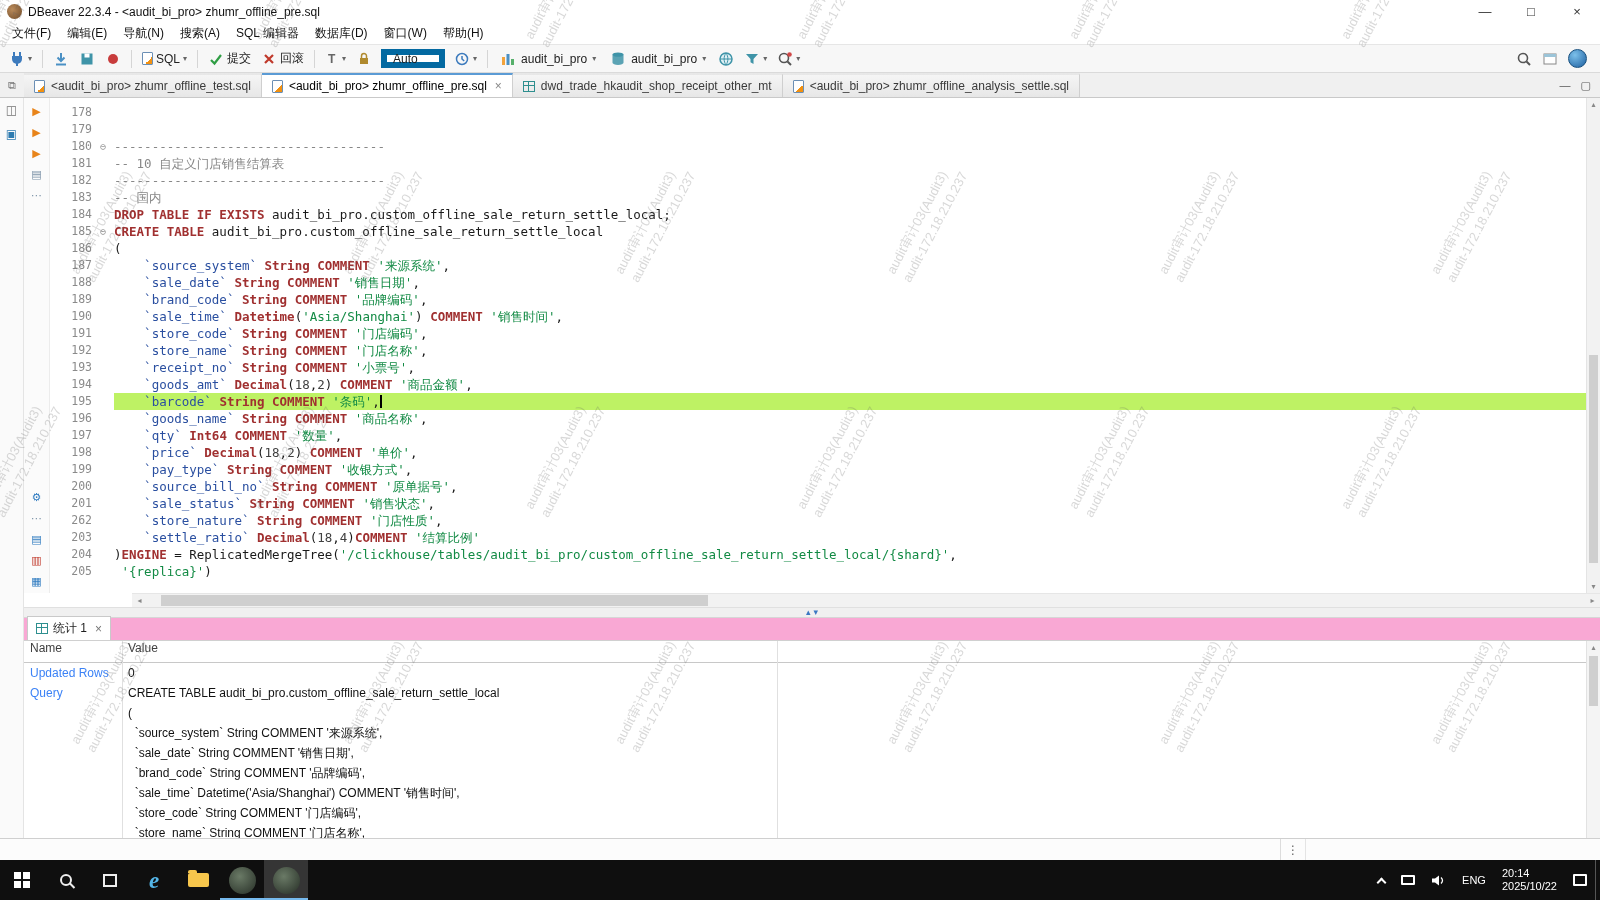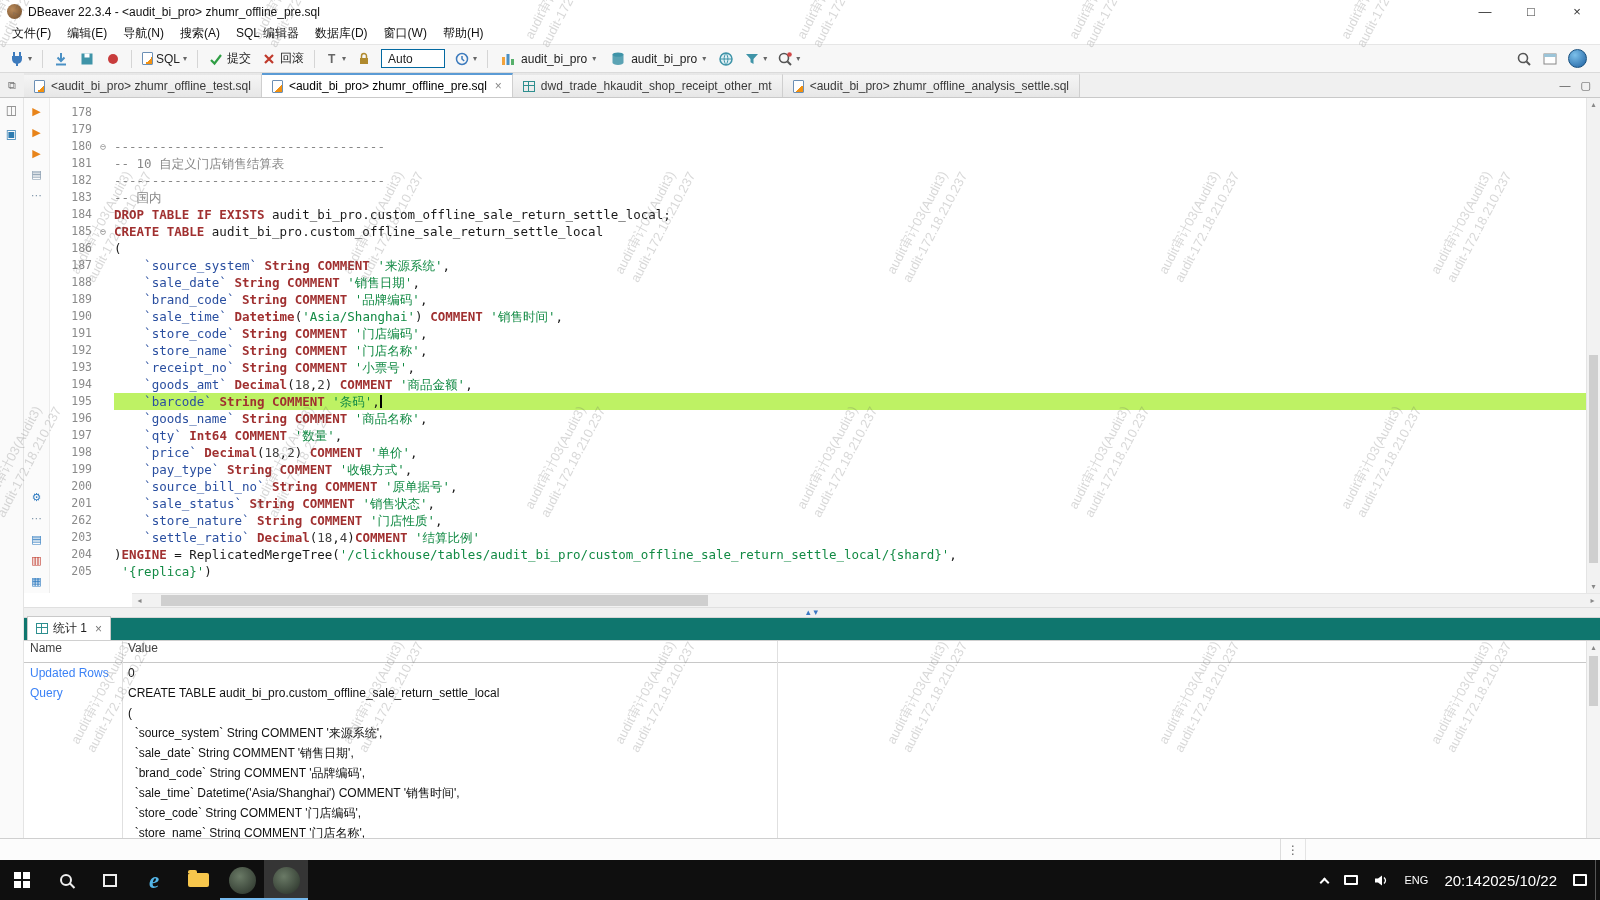--- a/index.html
+++ b/index.html
@@ -18,21 +18,21 @@
   
   .menubar{height:21px;display:flex;align-items:center;padding-left:4px;background:#fff}
   .menu-item{padding:0 8px;font-size:12px;color:#111}
 
   
   .toolbar{height:29px;display:flex;align-items:center;background:#f7f7f7;border-top:1px solid #e6e6e6;border-bottom:1px solid #dadada;padding:0 5px;gap:2px}
   .tb-btn{display:flex;align-items:center;gap:3px;padding:2px 4px;background:none;border:0;font-size:12px;color:#222;font-family:inherit}
   .tb-combo{display:flex;align-items:center;gap:5px;padding:2px 6px;background:none;border:0;font-size:12px;color:#222;font-family:inherit}
   .tb-sep{width:1px;height:18px;background:#d5d5d5;margin:0 4px}
   .caret{font-size:8px;color:#666}
-  .tb-field{width:64px;height:19px;border:1px solid #0369a1;background:#fff;display:flex;align-items:center;padding:0 6px;font-size:12px;margin:0 3px}
+  .tb-field{width:64px;height:19px;border:6px solid #0369a1;background:#fff;display:flex;align-items:center;padding:0 6px;font-size:12px;margin:0 3px}
   .tb-flex{flex:1}
   .dbeaver-logo{width:19px;height:19px;border-radius:50%;background:radial-gradient(circle at 35% 30%,#7cc0ea,#1d5fa0);border:1px solid #17507f;margin:0 8px 0 4px}
   .ic{display:block}
 
   
   .tabbar{height:25px;background:#f0f0f0;border-bottom:1px solid #c9c9c9;display:flex;align-items:stretch}
   .tabbar-left{width:24px;display:flex;align-items:center;justify-content:center;color:#777;font-size:11px}
   .tabs{display:flex}
   .tab{display:flex;align-items:center;gap:6px;padding:0 10px;border-right:1px solid #cfcfcf;font-size:12px;color:#3a3a3a;background:linear-gradient(#f5f5f5,#e7e7e7);border-top:2px solid transparent}
   .tab.active{background:#fff;color:#000;border-top:2px solid #5b9bd5}
@@ -81,21 +81,21 @@
   .hs-spacer{width:108px}
   .hscroll{flex:1;background:#f2f2f2;border-top:1px solid #e6e6e6;display:flex;position:relative}
   .hs-arr{width:15px;display:flex;align-items:center;justify-content:center;font-size:8px;color:#888}
   .hs-track{flex:1;position:relative}
   .hs-thumb{position:absolute;left:1%;top:1px;bottom:1px;width:38%;background:#cfcfcf}
 
   .sash{height:11px;background:#f0f0f0;border-top:1px solid #e0e0e0;border-bottom:1px solid #d6d6d6;display:flex;align-items:center;justify-content:center;gap:3px}
   .sash-btn{font-size:9px;line-height:9px;color:#3b78c3}
 
   
-  .panel-tabbar{height:23px;background:#0f766e;border-bottom:1px solid #d0d0d0;display:flex;align-items:flex-end;padding-left:3px}
+  .panel-tabbar{height:23px;background:#f9a8d4;border-bottom:1px solid #d0d0d0;display:flex;align-items:flex-end;padding-left:3px}
   .panel-tab{display:flex;align-items:center;gap:5px;background:#fff;border:1px solid #c9c9c9;border-bottom:none;padding:3px 8px;font-size:12px}
   .panel-close{color:#777;margin-left:3px}
   .results{height:197px;position:relative;overflow:hidden;background:#fff}
   .res-vline{position:absolute;top:0;bottom:0;width:1px;background:#e0e0e0}
   .res-header{display:flex;height:22px;border-bottom:1px solid #c8c8c8;color:#404040}
   .res-h-name{width:98px;padding-left:6px}
   .res-h-value{padding-left:6px}
   .res-row{display:flex}
   .res-name{width:98px;padding:0 0 0 6px;line-height:20px;color:#3b82f6}
   .res-value{width:655px;padding-left:6px;white-space:pre;color:#111}
@@ -129,21 +129,21 @@
   .sicon::after{content:'';position:absolute;width:2px;height:7px;background:#eee;transform:rotate(-45deg);right:-3px;bottom:-5px}
   .tvicon{width:14px;height:13px;border:2px solid #eee}
   .tb-ie{font-family:"Liberation Serif","DejaVu Serif",serif;font-style:italic;font-weight:bold;color:#54b6e8;font-size:23px;line-height:23px}
   .tb-folder{width:21px;height:14px;background:#f7c64c;border-radius:2px;position:relative}
   .tb-folder::before{content:'';position:absolute;top:-3px;left:0;width:9px;height:3px;background:#f7c64c;border-radius:2px 2px 0 0}
   .tb-app{width:27px;height:27px;border-radius:50%;background:radial-gradient(circle at 40% 35%,#6a7a66,#262e26)}
   .tray{margin-left:auto;display:flex;align-items:center;height:100%}
   .tray-item{height:100%;display:flex;align-items:center;justify-content:center;padding:0 8px;font-size:11px;color:#fff}
   .chev{width:7px;height:7px;border-left:2px solid #fff;border-top:2px solid #fff;transform:rotate(45deg);margin-top:4px}
   .mon{width:14px;height:10px;border:2px solid #fff;border-radius:1px}
-  .clock{display:flex;flex-direction:row;align-items:flex-start;line-height:13px;font-size:15px}
+  .clock{display:flex;flex-direction:column;align-items:flex-start;line-height:13px;font-size:11px}
   .notif{width:14px;height:12px;border:2px solid #fff;border-radius:1px}
   .show-desktop{width:5px;height:100%;border-left:1px solid #555}
 
   
   .wm-layer{position:absolute;left:0;top:0;right:0;bottom:0;overflow:hidden;pointer-events:none;z-index:60}
   .wm{position:absolute;transform:rotate(-62deg);font-size:13px;line-height:18px;color:rgba(100,100,100,0.25);white-space:nowrap}
 </style>
 </head>
 <body>
 

